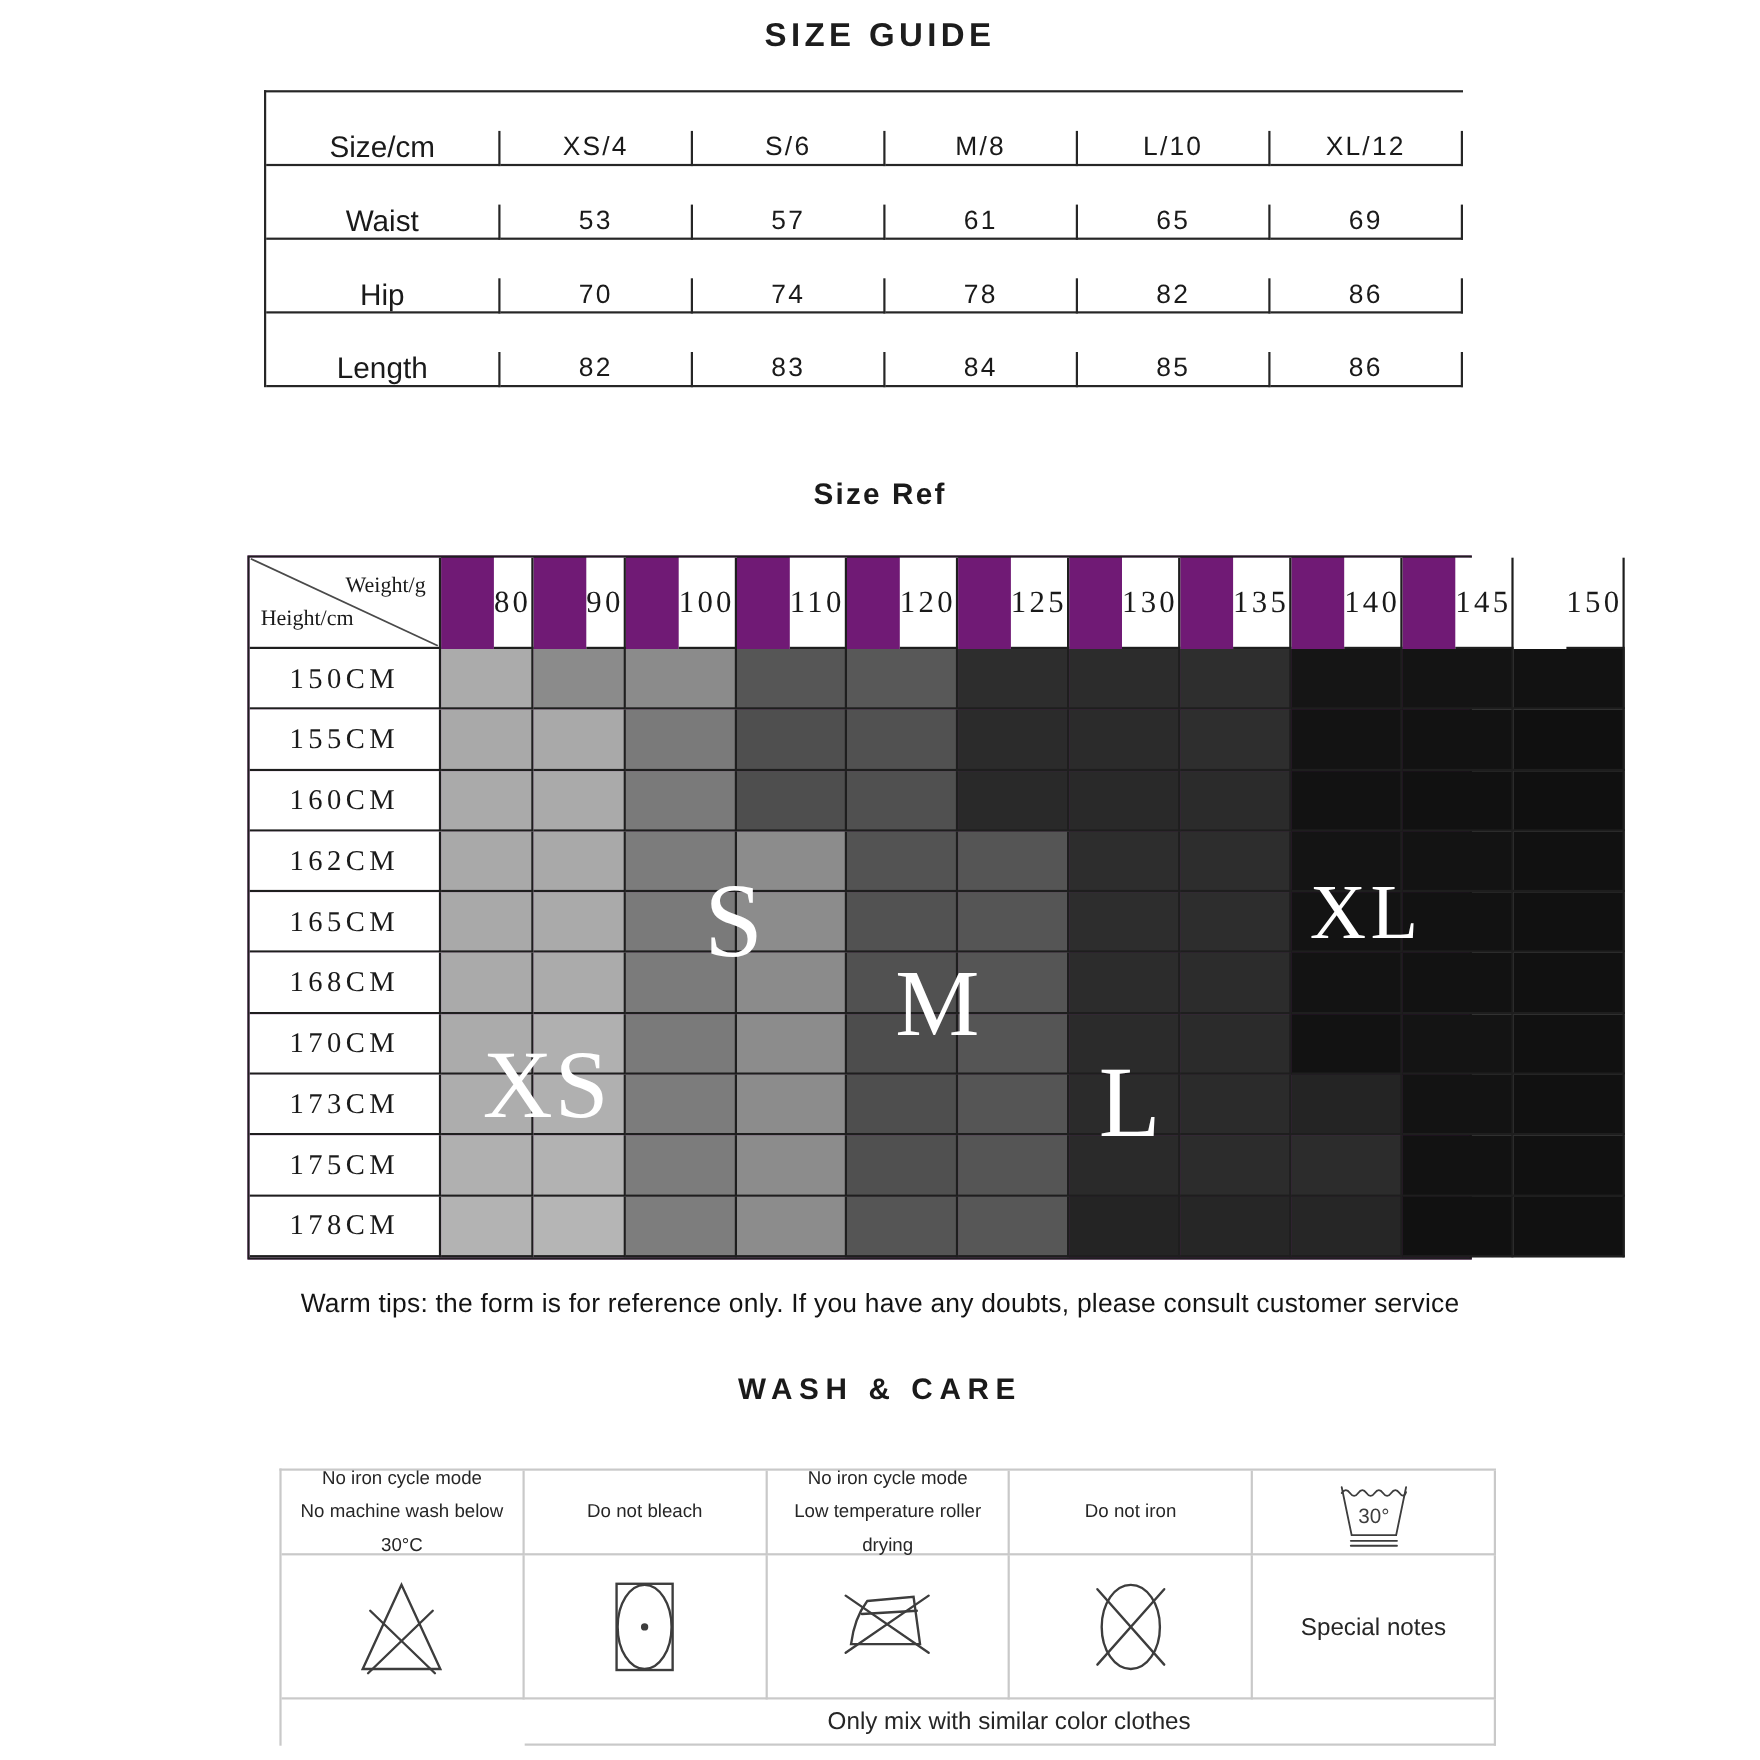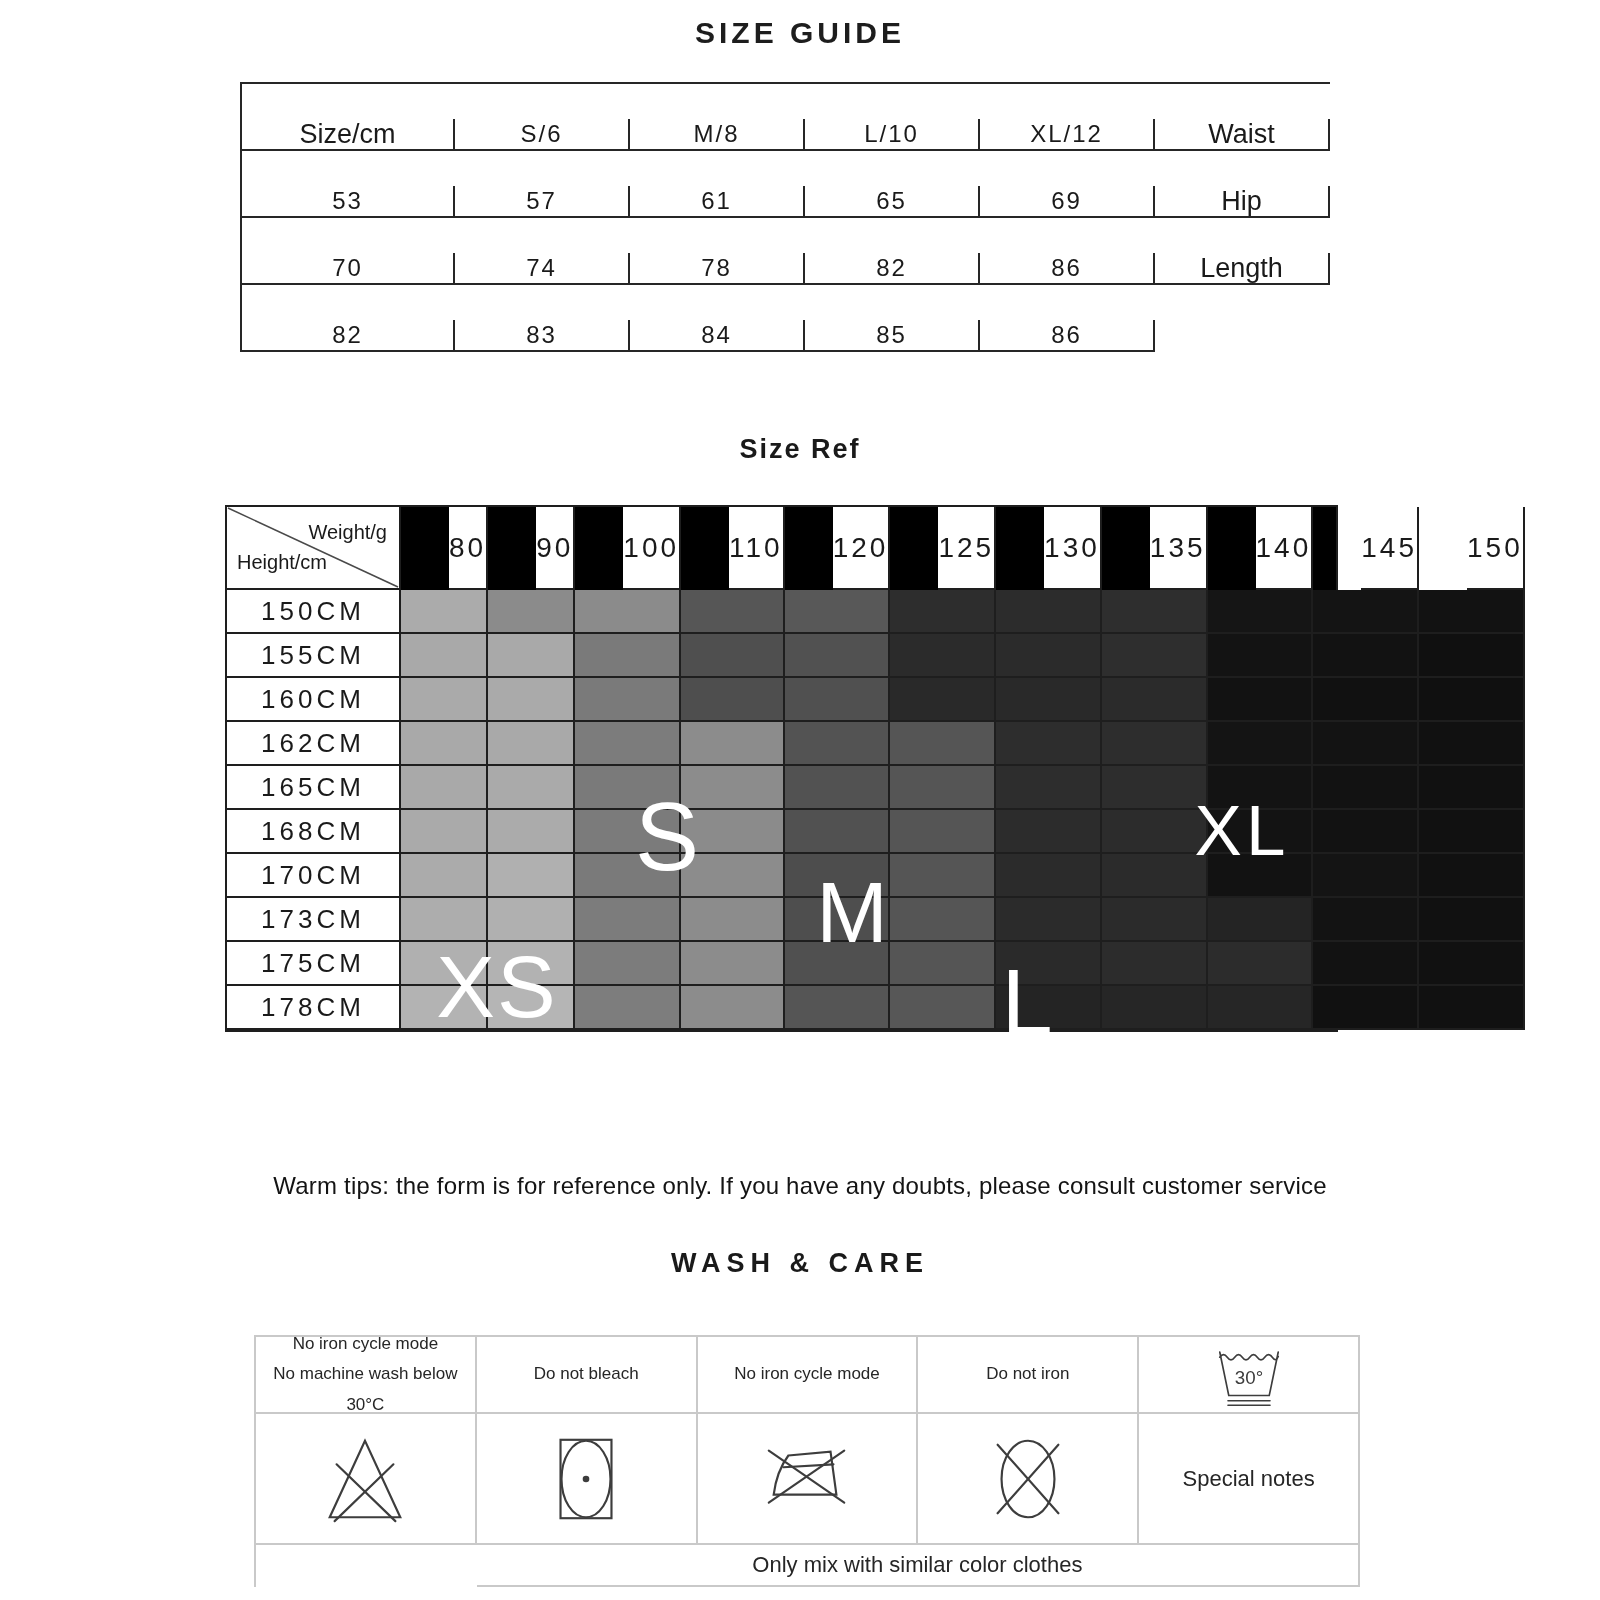--- a/index.html
+++ b/index.html
@@ -28,22 +28,22 @@
   .sg-cell{
     border-right:2px solid var(--border-dark);border-bottom:2px solid var(--border-dark);
     display:flex;align-items:center;justify-content:center;color:var(--text-main);margin-top:35px;
   }
   .sg-rowlabel{font-size:27px;}
   .sg-head{font-size:24px;letter-spacing:2px;}
   .sg-val{font-size:24px;letter-spacing:2px;}
 
   
   .ref-table{
-    position:absolute;top:505px;left:225px;width:1113px;height:527px;
-    border:2px solid var(--border-grid);box-sizing:border-box;background:#000000;
+    position:absolute;top:505px;left:225px;width:1113px;height:640px;
+    border:2px solid var(--border-grid);box-sizing:border-box;background:#701a75;font-family:Liberation Serif, serif;
   }
   .ref-grid{display:grid;width:100%;height:100%;
     grid-template-columns:174px repeat(11,1fr);
     grid-template-rows:83px repeat(10,1fr);}
   .ref-cell{border-right:2px solid var(--border-grid);border-bottom:2px solid var(--border-grid);box-sizing:border-box;}
   .ref-wcell{display:flex;align-items:center;justify-content:center;font-size:28px;letter-spacing:3px;background:#fff;color:var(--text-main);margin-left:48px;}
   .ref-hcell{display:flex;align-items:center;justify-content:center;font-size:26px;letter-spacing:4px;background:#fff;color:var(--text-main);}
   .corner{position:relative;background:#fff;}
   .corner svg{position:absolute;inset:0;width:100%;height:100%;}
   .corner .ct{position:absolute;top:14px;right:12px;font-size:20px;color:var(--text-main);}
@@ -73,20 +73,21 @@
   #icon-templates svg, .wash-icon-cell svg{stroke:#3d3d3d;fill:none;stroke-width:2.2;stroke-linecap:round;}
 </style>
 </head>
 <body>
 
 <div class="canvas">
   <div class="abs-center page-title">SIZE GUIDE</div>
 
   <div class="sg-table">
       <div class="sg-cell sg-rowlabel">Size/cm</div>
+      <div class="sg-cell sg-head">XS/4</div>
       <div class="sg-cell sg-head">S/6</div>
       <div class="sg-cell sg-head">M/8</div>
       <div class="sg-cell sg-head">L/10</div>
       <div class="sg-cell sg-head">XL/12</div>
       <div class="sg-cell sg-rowlabel">Waist</div>
       <div class="sg-cell sg-val">53</div>
       <div class="sg-cell sg-val">57</div>
       <div class="sg-cell sg-val">61</div>
       <div class="sg-cell sg-val">65</div>
       <div class="sg-cell sg-val">69</div>
@@ -261,20 +262,21 @@
   <div class="wash-table">
       <div class="wash-cell wash-caption">
         <div>No iron cycle mode</div>
         <div>No machine wash below 30°C</div>
       </div>
       <div class="wash-cell wash-caption">
         <div>Do not bleach</div>
       </div>
       <div class="wash-cell wash-caption">
         <div>No iron cycle mode</div>
+        <div>Low temperature roller drying</div>
       </div>
       <div class="wash-cell wash-caption">
         <div>Do not iron</div>
       </div>
       <div class="wash-cell wash-icon-cell">
         <svg viewBox="0 0 100 100">
     <path d="M11 20 L23 78 L77 78 L89 20"></path>
     <path d="M11 27 Q16 20 21 27 T31 27 T41 27 T51 27 T61 27 T71 27 T81 27 T89 26"></path>
     <text x="50" y="63" text-anchor="middle" font-size="25" fill="#3d3d3d" stroke="none">30°</text>
     <line x1="22" y1="85" x2="78" y2="85"></line>

